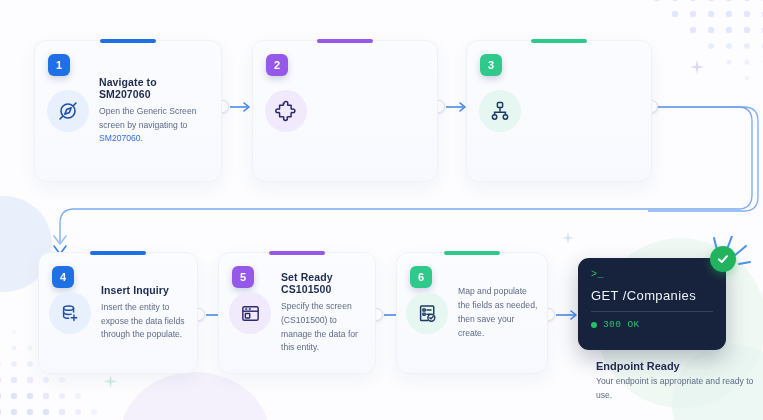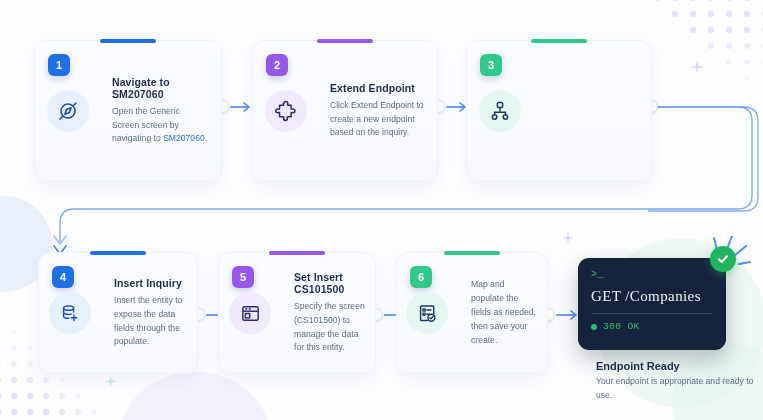--- a/index.html
+++ b/index.html
@@ -58,21 +58,21 @@
   }
   .badge {
     position: absolute; left: 13px; top: 13px;
     width: 22px; height: 22px; border-radius: 6px;
     color: #fff; font-size: 11px; font-weight: bold;
     display: flex; align-items: center; justify-content: center;
     box-shadow: 0 3px 7px rgba(40,60,120,.22);
   }
   .card-body {
     position: absolute; left: 0; right: 0; top: 0; bottom: 0;
-    display: flex; align-items: center; padding: 0 12px; gap: 13px;
+    display: flex; align-items: center; padding: 0 12px;
   }
   .icon-circle {
     flex: 0 0 auto;
     width: 42px; height: 42px; border-radius: 50%;
     display: flex; align-items: center; justify-content: center;
   }
   .card-text { margin-left: 10px; }
   .card-title {
     font-size: 10.5px; font-weight: bold; color: #1d2b50;
     letter-spacing: .1px; margin-bottom: 5px;
@@ -97,22 +97,22 @@
     width: 148px; height: 92px;
     background: #17233c; border-radius: 11px;
     box-shadow: 0 9px 22px rgba(23,35,60,.28);
     padding: 11px 13px;
   }
   .term-prompt {
     font-family: "Liberation Mono", monospace;
     font-size: 10px; color: #2fbf6e; letter-spacing: .5px;
   }
   .term-cmd {
-    font-family: Liberation Serif, serif;
-    font-size: 15px; color: #eef2f8; letter-spacing: .4px;
+    font-family: Liberation Sans, sans-serif;
+    font-size: 13px; color: #eef2f8; letter-spacing: .4px;
     margin-top: 8px;
   }
   .term-rule {
     height: 1px; background: #34425f; margin: 8px 0 7px 0;
   }
   .term-status {
     display: flex; align-items: center;
     font-family: "Liberation Mono", monospace;
     font-size: 9.5px; color: #2fbf6e; letter-spacing: .4px;
   }
@@ -292,24 +292,20 @@
 
   <div class="card" style="left:252px;top:40px;width:186px;height:142px">
     <div class="card-accent" style="background:#9558e8"></div>
     <div class="badge" style="background:#9558e8">2</div>
     <div class="card-body">
       <div class="icon-circle" style="background:#f0eafc">
         <svg width="24" height="24" viewBox="0 0 24 24" fill="none" stroke="#2b2a6e" stroke-width="1.5" stroke-linejoin="round">
           <path d="M10 4.4a1.9 1.9 0 0 1 3.8 0c0 .9-.5 1.2-.2 1.6.3.4 1 .3 1.7.3h1.8v2.1c0 .8-.1 1.4.3 1.7.4.3.8-.2 1.6-.2a1.9 1.9 0 0 1 0 3.8c-.8 0-1.2-.5-1.6-.2-.4.3-.3.9-.3 1.7v2.5h-2.2c-.8 0-1.4-.1-1.7.3-.3.4.2.8.2 1.6a1.9 1.9 0 0 1-3.8 0c0-.8.5-1.2.2-1.6-.3-.4-.9-.3-1.7-.3H5.6v-2.5c0-.8.1-1.4-.3-1.7-.4-.3-.8.2-1.6.2a1.9 1.9 0 0 1 0-3.8c.8 0 1.2.5 1.6.2.4-.3.3-.9.3-1.7V6.3h2.2c.8 0 1.4.1 1.7-.3.3-.4-.2-.7-.2-1.6z"></path>
         </svg>
       </div>
-      <div class="card-text">
-        <div class="card-title">Extend Endpoint</div>
-        <div class="card-desc">Click Extend Endpoint to create a new endpoint based on the inquiry.</div>
-      </div>
     </div>
   </div>
 
   <div class="card" style="left:466px;top:40px;width:186px;height:142px">
     <div class="card-accent" style="background:#2ec98b"></div>
     <div class="badge" style="background:#2ec98b">3</div>
     <div class="card-body">
       <div class="icon-circle" style="background:#e6f6f1">
         <svg width="24" height="24" viewBox="0 0 24 24" fill="none" stroke="#1d3a63" stroke-width="1.5" stroke-linecap="round">
           <rect x="9.4" y="3.6" width="5.2" height="5" rx="1"></rect>
@@ -350,21 +346,21 @@
       <div class="icon-circle" style="background:#f0eafc">
         <svg width="23" height="23" viewBox="0 0 24 24" fill="none" stroke="#2b2a6e" stroke-width="1.5" stroke-linejoin="round">
           <rect x="4" y="5" width="16" height="14" rx="1.6"></rect>
           <line x1="4" y1="9.6" x2="20" y2="9.6"></line>
           <line x1="6.4" y1="7.3" x2="8.6" y2="7.3"></line>
           <line x1="10.2" y1="7.3" x2="12.4" y2="7.3"></line>
           <rect x="6.6" y="12" width="4.6" height="4.6" rx=".6"></rect>
         </svg>
       </div>
       <div class="card-text">
-        <div class="card-title">Set Insert CS101500</div>
+        <div class="card-title">Set Ready CS101500</div>
         <div class="card-desc">Specify the screen (CS101500) to manage the data for this entity.</div>
       </div>
     </div>
   </div>
 
   <div class="card" style="left:396px;top:252px;width:152px;height:122px">
     <div class="card-accent" style="background:#2ec98b"></div>
     <div class="badge" style="background:#2ec98b">6</div>
     <div class="card-body" style="padding:0 9px">
       <div class="icon-circle" style="background:#e6f6f1">

